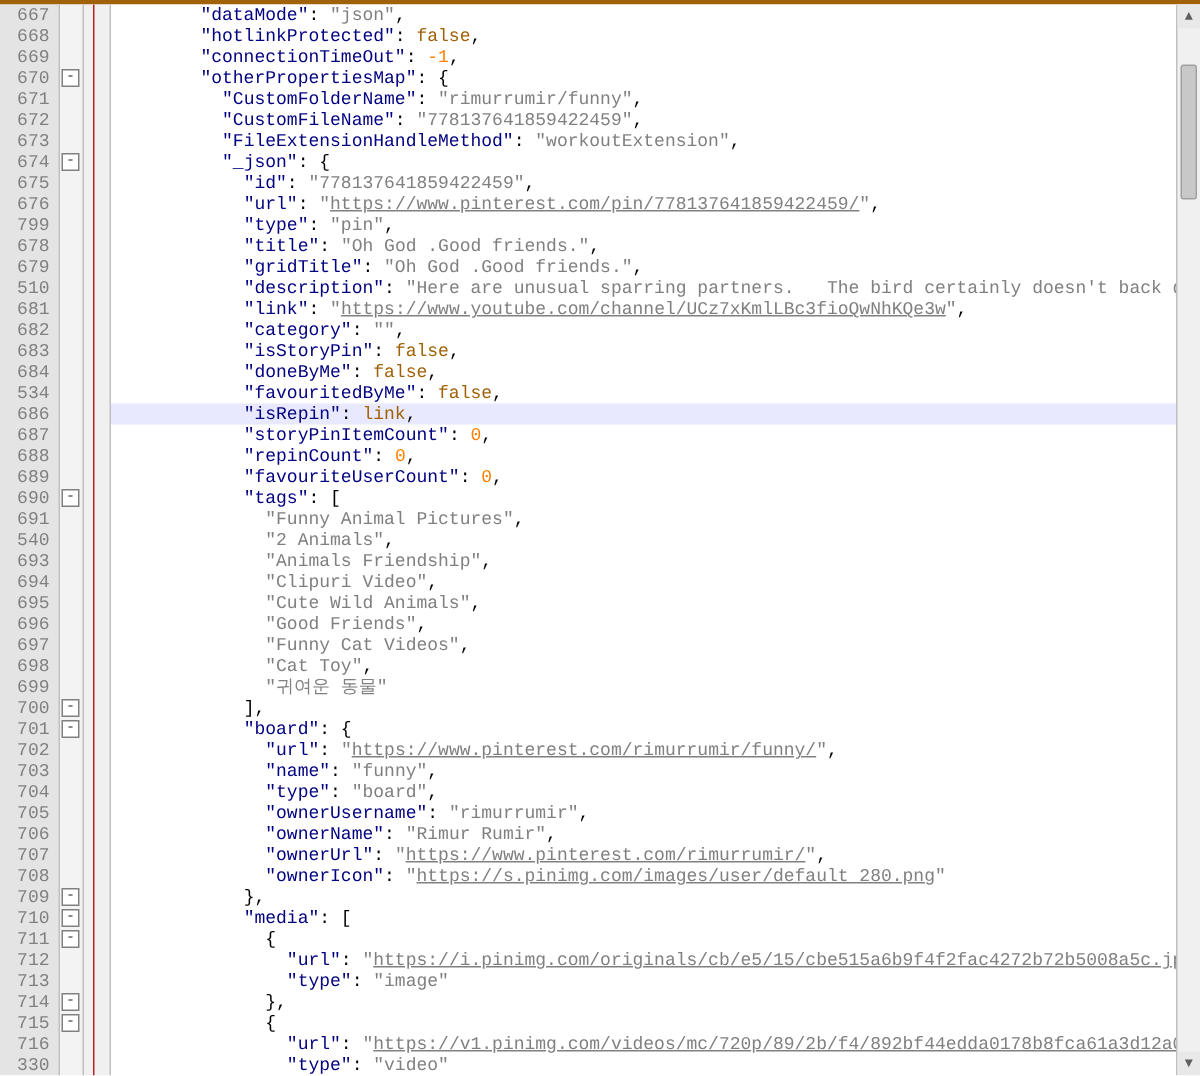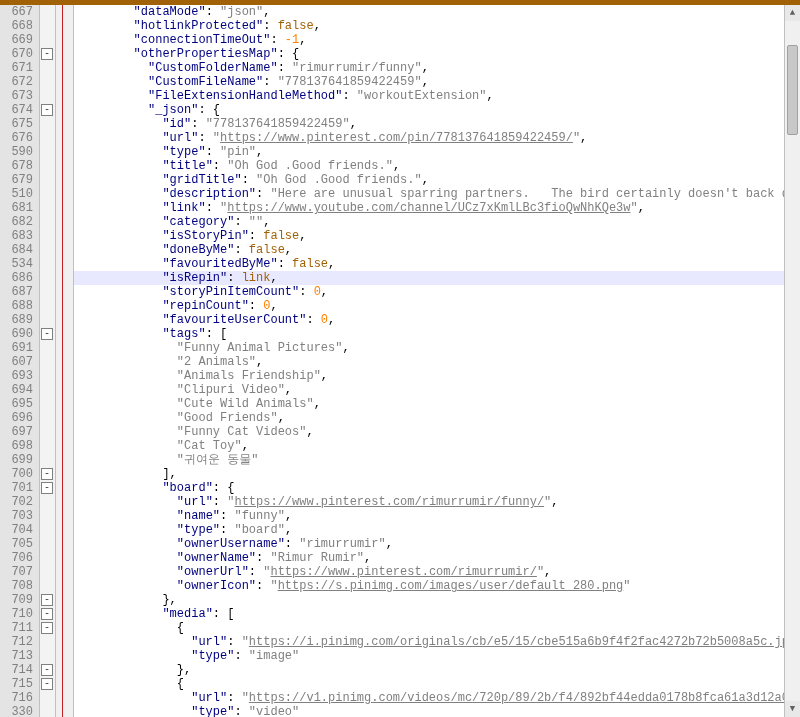--- a/index.html
+++ b/index.html
@@ -8,21 +8,21 @@
     height: 717px;
     overflow: hidden;
     font-family: "Courier New", monospace;
     font-size: 12px;
     background: #fff;
   }
   .editor {
     display: flex;
     width: 100%;
     height: 100%;
-    border-top: 5px solid #a16207;
+    border-top: 3px solid #a16207;
   }
   .gutter {
     flex: 0 0 40px;
     background: #e4e4e4;
     color: #808080;
     text-align: right;
     padding-right: 6px;
     user-select: none;
     border-right: 1px solid #c0c0c0;
   }
@@ -110,36 +110,36 @@
       <div>667</div>
       <div>668</div>
       <div>669</div>
       <div>670</div>
       <div>671</div>
       <div>672</div>
       <div>673</div>
       <div>674</div>
       <div>675</div>
       <div>676</div>
-      <div>590</div>
+      <div>799</div>
       <div>678</div>
       <div>679</div>
       <div>510</div>
       <div>681</div>
       <div>682</div>
       <div>683</div>
       <div>684</div>
       <div>534</div>
       <div>686</div>
       <div>687</div>
       <div>688</div>
       <div>689</div>
       <div>690</div>
       <div>691</div>
-      <div>607</div>
+      <div>540</div>
       <div>693</div>
       <div>694</div>
       <div>695</div>
       <div>696</div>
       <div>697</div>
       <div>698</div>
       <div>699</div>
       <div>700</div>
       <div>701</div>
       <div>702</div>

